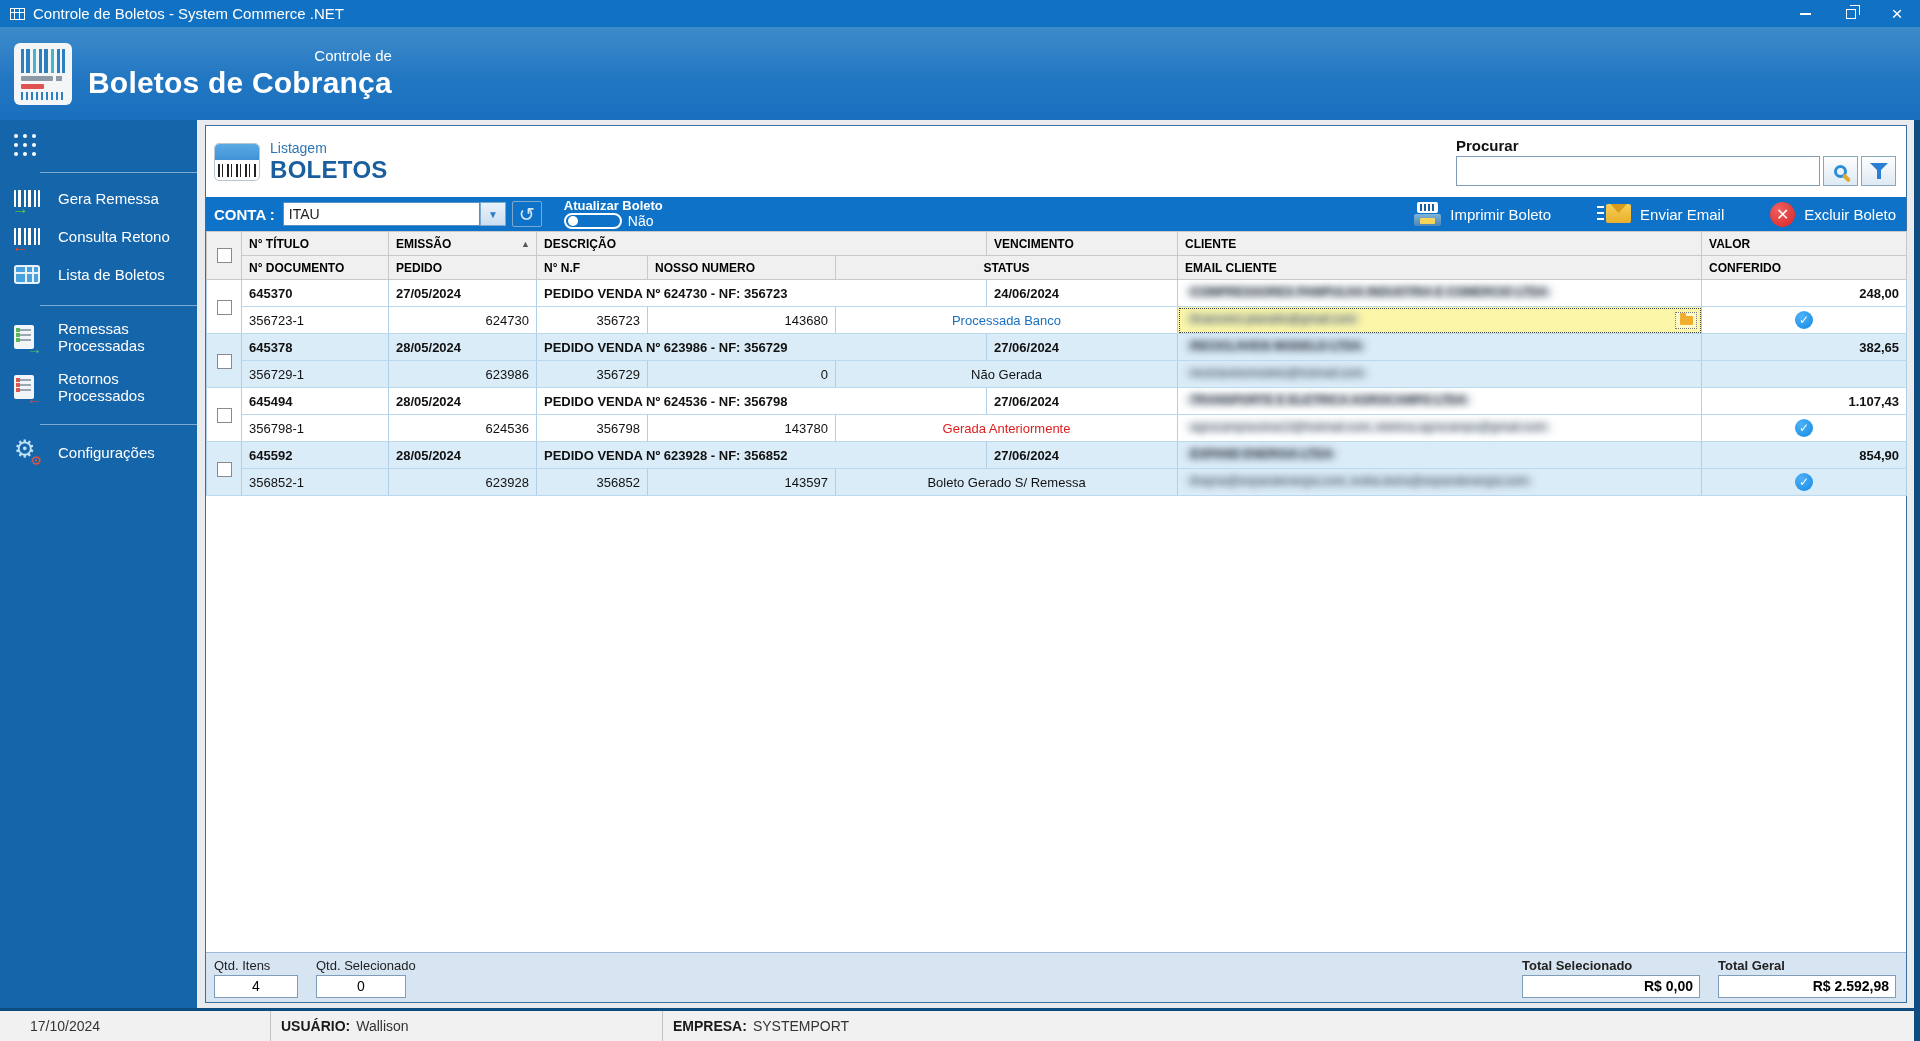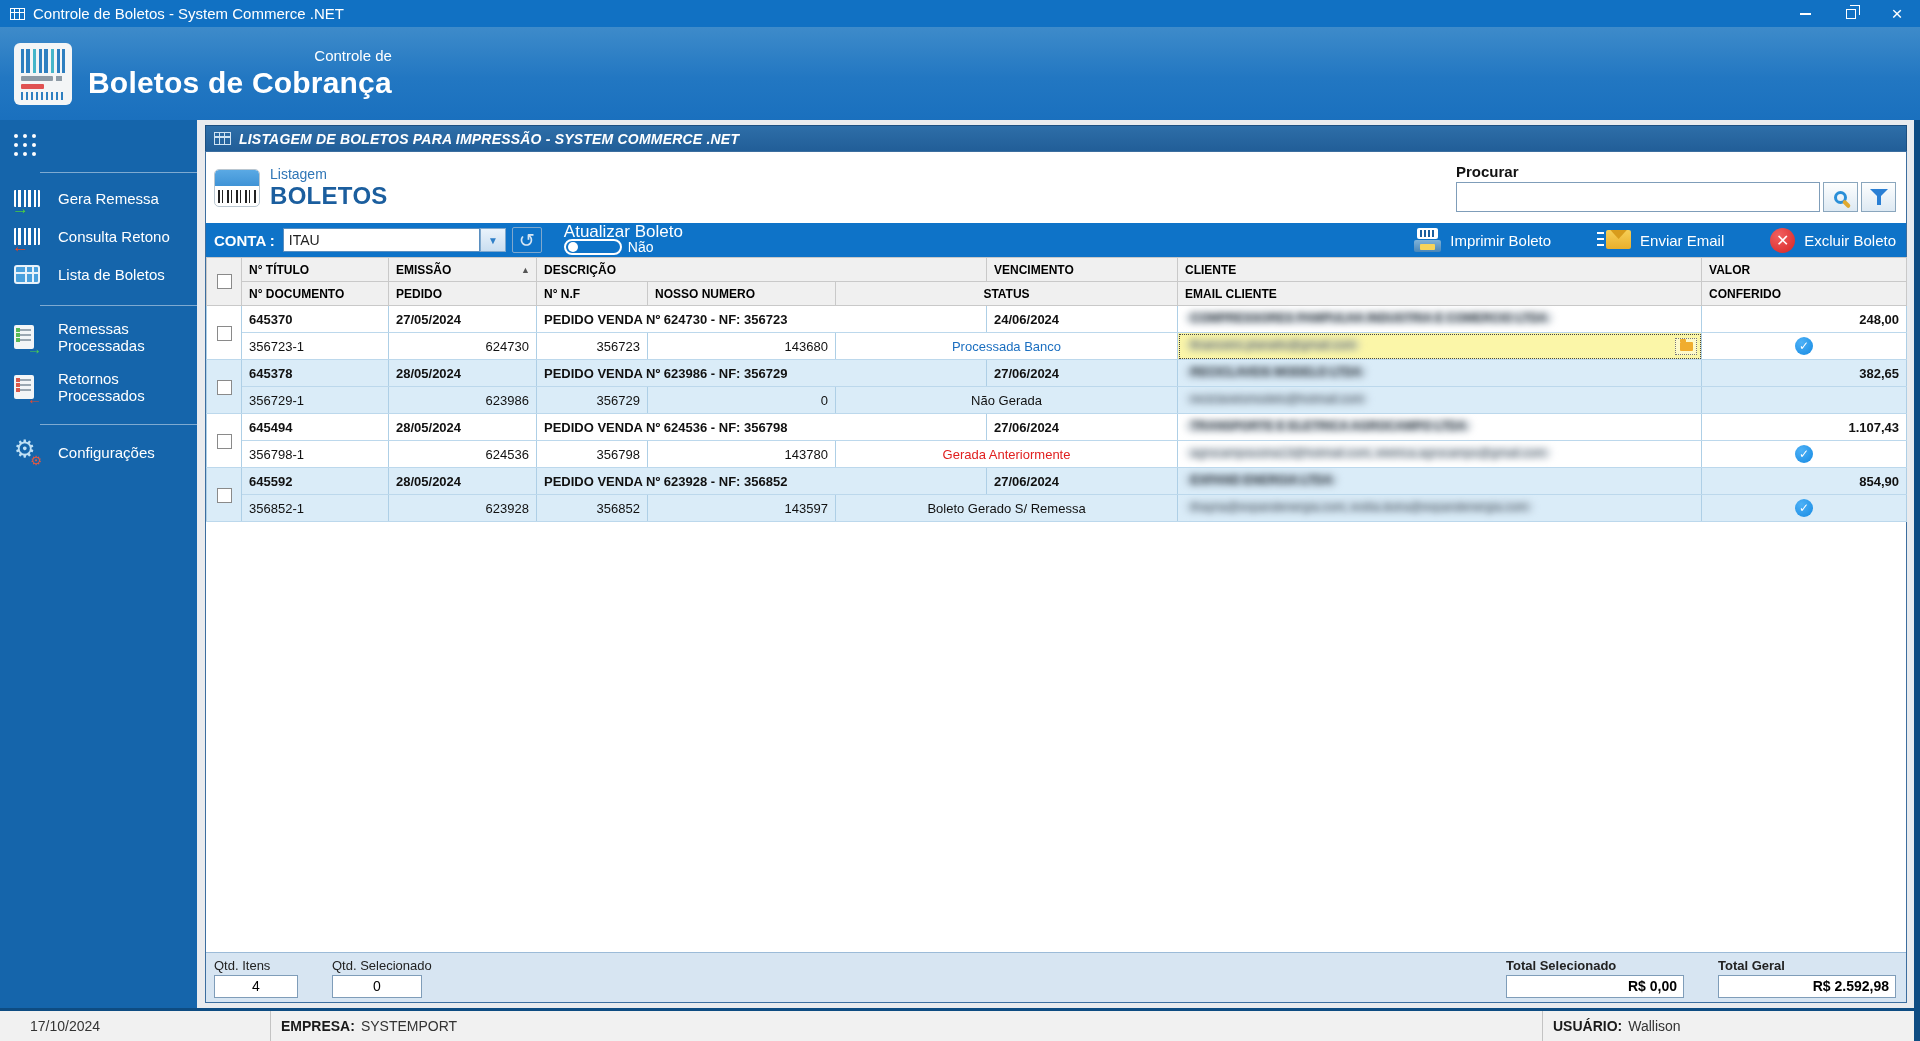--- a/index.html
+++ b/index.html
@@ -90,21 +90,21 @@
   .funnel-glyph::before { content:""; position:absolute; left:1px; top:0; border-left:9px solid transparent; border-right:9px solid transparent; border-top:9px solid #2a7fd4; }
   .funnel-glyph::after { content:""; position:absolute; left:8px; top:7px; width:4px; height:9px; background:#2a7fd4; }
 
   
   .toolbar { height:34px; background:#0e73c8; display:flex; align-items:center; color:#fff; padding:0 10px 0 8px; flex:0 0 auto; }
   .conta-label { font-size:15px; font-weight:bold; margin-right:8px; }
   .conta-input { width:197px; height:24px; border:1px solid #5a8fc0; font-size:14px; padding:0 5px; color:#222; }
   .combo-btn { width:26px; height:24px; border:1px solid #7fa8cd; background:linear-gradient(180deg,#eaf3fb,#cadef0); color:#2f7fc8; font-size:10px; display:flex; align-items:center; justify-content:center; cursor:pointer; }
   .refresh-btn { width:30px; height:26px; margin-left:6px; border:1px solid #7fa8cd; border-radius:2px; background:transparent; color:#d7e6f3; font-size:19px; line-height:1; display:flex; align-items:center; justify-content:center; cursor:pointer; }
   .toggle-block { margin-left:22px; display:flex; flex-direction:column; justify-content:center; }
-  .toggle-label { font-size:17px; font-weight:normal; line-height:14px; }
+  .toggle-label { font-size:13px; font-weight:bold; line-height:14px; }
   .toggle-row { display:flex; align-items:center; }
   .toggle-pill { width:58px; height:16px; border:2px solid #fff; border-radius:9px; position:relative; cursor:pointer; }
   .toggle-pill::before { content:""; position:absolute; left:2px; top:1px; width:10px; height:10px; border-radius:50%; background:#fff; }
   .toggle-value { font-size:14px; margin-left:6px; }
   .toolbar-actions { margin-left:auto; display:flex; align-items:center; gap:46px; }
   .tb-btn { display:flex; align-items:center; gap:9px; font-size:15px; cursor:pointer; white-space:nowrap; }
   .print-icon { width:27px; height:24px; position:relative; }
   .print-icon .card { position:absolute; top:0; left:3px; width:21px; height:11px; background:#fff; border-radius:2px;
       background-image:repeating-linear-gradient(90deg,#1c5f9e 0 2px,transparent 2px 4px); background-size:15px 7px; background-position:3px 2px; background-repeat:no-repeat; background-color:#fff; }
   .print-icon .body { position:absolute; bottom:0; left:0; width:27px; height:12px; background:linear-gradient(180deg,#7fb3d9,#4a86b8); border-radius:2px; }
@@ -144,21 +144,21 @@
   .redacted.name { font-size:12px; color:#3f4850; background:rgba(140,155,168,.35); text-transform:uppercase; }
   .redacted.mail { font-size:12px; color:#5a6670; background:rgba(150,165,178,.28); }
   .folder-btn { position:absolute; right:4px; top:5px; width:22px; height:17px; border:1px dotted #777; background:#fdf9c9; display:flex; align-items:center; justify-content:center; cursor:pointer; }
   .folder-glyph { width:13px; height:9px; background:#f0ad2e; border-radius:1px; position:relative; }
   .folder-glyph::before { content:""; position:absolute; top:-3px; left:0; width:6px; height:3px; background:#f0ad2e; border-radius:1px 1px 0 0; }
   .check-icon { display:inline-flex; width:18px; height:18px; border-radius:50%; background:radial-gradient(circle at 35% 30%,#4db1f7,#168ae2); color:#fff; font-size:12px; font-weight:bold; align-items:center; justify-content:center; }
 
   .panel-filler { flex:1 1 auto; background:#fff; }
 
   
-  .panel-footer { height:50px; background:#d7e5f2; border-top:1px solid #9cbbd8; display:flex; align-items:center; padding:0 10px 0 8px; flex:0 0 auto;gap:16px; }
+  .panel-footer { height:50px; background:#d7e5f2; border-top:1px solid #9cbbd8; display:flex; align-items:center; padding:0 10px 0 8px; flex:0 0 auto; }
   .foot-field { display:flex; flex-direction:column; margin-right:18px; }
   .foot-label { font-size:13px; color:#222; margin-bottom:2px; }
   .foot-label.bold { font-weight:bold; }
   .foot-box { height:23px; background:#fff; border:1px solid #7f9db9; font-size:14px; display:flex; align-items:center; }
   .foot-box.center { justify-content:center; }
   .foot-box.right { justify-content:flex-end; padding-right:6px; font-weight:bold; }
   .w-qtd1 { width:84px; } .w-qtd2 { width:90px; } .w-tot { width:178px; }
   .foot-spacer { flex:1; }
 
   
@@ -262,24 +262,20 @@
               <span class="icon-gears">
                 <span class="g1">⚙</span>
                 <span class="g2">⚙</span>
               </span>
             </span>
           <span class="nav-label">Configurações</span>
         </div>
       </aside>
 
       <div class="main">
-        <div class="panel-titlebar">
-          <span class="panel-titlebar-icon"></span>
-          <span class="panel-titlebar-text">LISTAGEM DE BOLETOS PARA IMPRESSÃO - SYSTEM COMMERCE .NET</span>
-        </div>
 
         <div class="panel">
 
           <div class="panel-top">
             <div class="listagem-icon">
               <div class="cap"></div>
                 <div class="code"></div>
             </div>
             <div class="listagem-titles">
               <div class="listagem-label">Listagem</div>
@@ -479,24 +475,24 @@
               <span class="foot-box right w-tot">R$ 2.592,98</span>
             </div>
           </div>
 
         </div>
       </div>
     </div>
 
     <div class="statusbar">
       <div class="sb-cell sb-date">17/10/2024</div>
+      <div class="sb-cell sb-usuario">
+        <span class="sb-strong">USUÁRIO:</span>
+        <span>Wallison</span>
+      </div>
       <div class="sb-cell sb-empresa">
         <span class="sb-strong">EMPRESA:</span>
         <span>SYSTEMPORT</span>
       </div>
-      <div class="sb-cell sb-usuario">
-        <span class="sb-strong">USUÁRIO:</span>
-        <span>Wallison</span>
-      </div>
     </div>
   </div>
 
 </div>
 
 </body></html>

